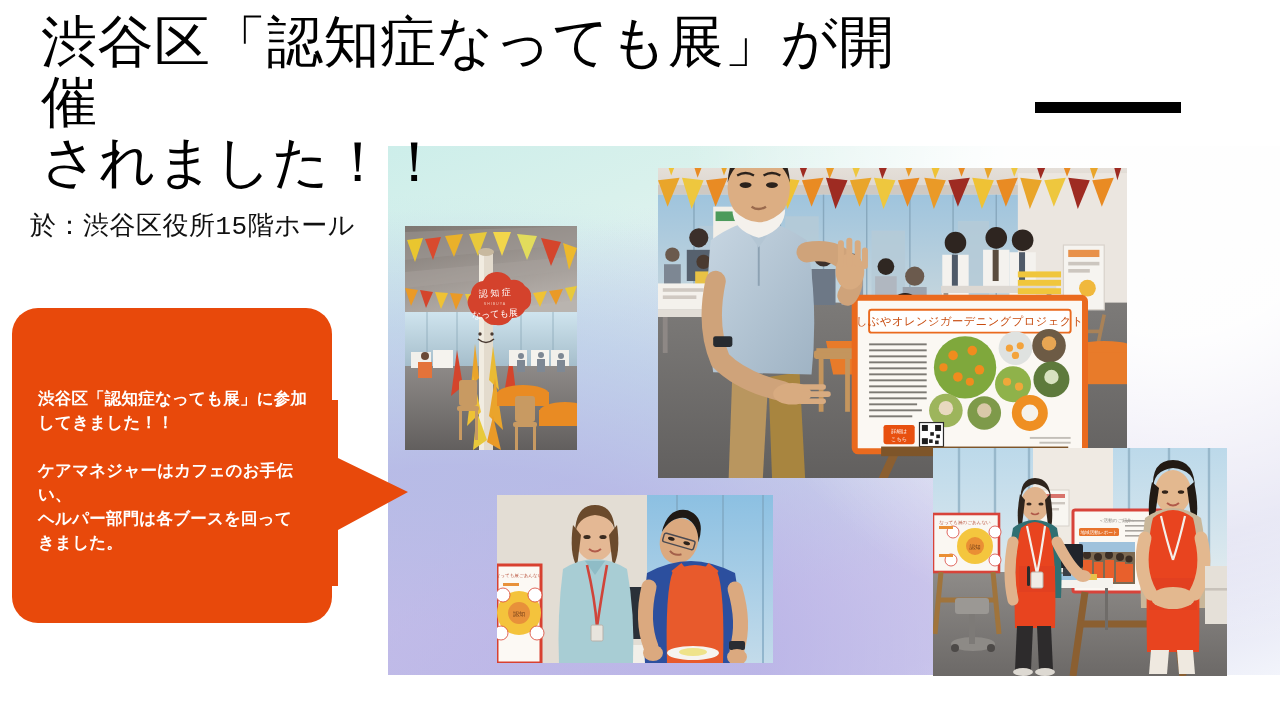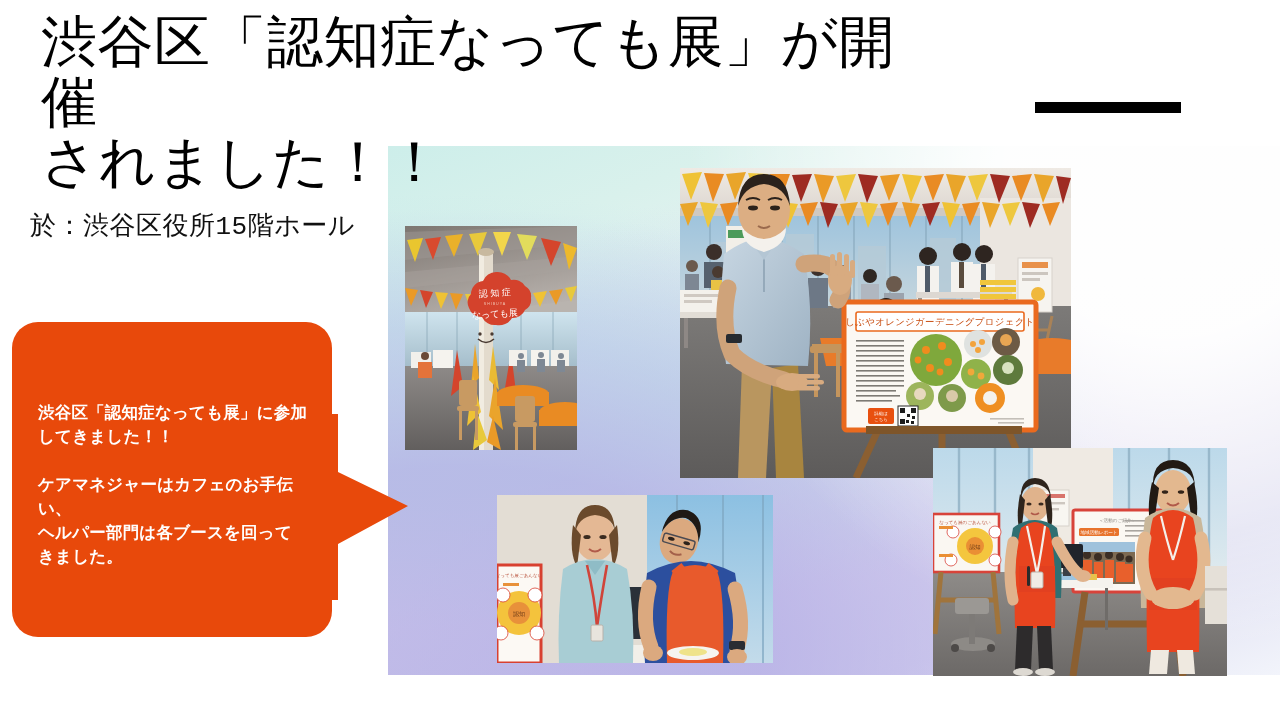--- a/index.html
+++ b/index.html
@@ -33,42 +33,42 @@
   }
   .subline.a{top:157px;}
   .subline.b{top:208px;font-family:Liberation Mono, monospace;}
 
   
   .accent-bar{
     position:absolute;left:1035px;top:102px;width:146px;height:11px;background:#000;
   }
 
   
-  .bubble-wrap{position:absolute;left:12px;top:322px;width:390px;height:315px;}
+  .bubble-wrap{position:absolute;left:12px;top:308px;width:390px;height:315px;}
   .bubble-body{
     position:absolute;left:0;top:0;width:320px;height:315px;
     background:#e8490b;border-radius:26px;
   }
   .bubble-tail{
     position:absolute;left:300px;top:92px;width:100px;height:186px;
   }
   .bubble-tail svg{display:block;}
   .bubble-text{
     position:absolute;left:26px;top:78px;width:272px;
     color:#fff;font-size:16.5px;font-weight:bold;line-height:24px;
     letter-spacing:.2px;white-space:pre-line;
   }
   .bubble-text .para2{display:block;margin-top:24px;}
 
   
   .photo{position:absolute;overflow:hidden;background:#c9cdd2;}
   .photo svg{display:block;width:100%;height:100%;}
 
   #photo-sign{left:405px;top:226px;width:172px;height:224px;}
-  #photo-main{left:680px;top:168px;width:391px;height:310px;text-align:right;}
+  #photo-main{left:658px;top:168px;width:469px;height:310px;text-align:right;}
   #photo-pair{left:497px;top:495px;width:276px;height:168px;}
   #photo-aprons{left:933px;top:448px;width:294px;height:228px;}
 </style>
 </head>
 <body>
 
 <div id="slide">
 
   <div class="backdrop"></div>
 

